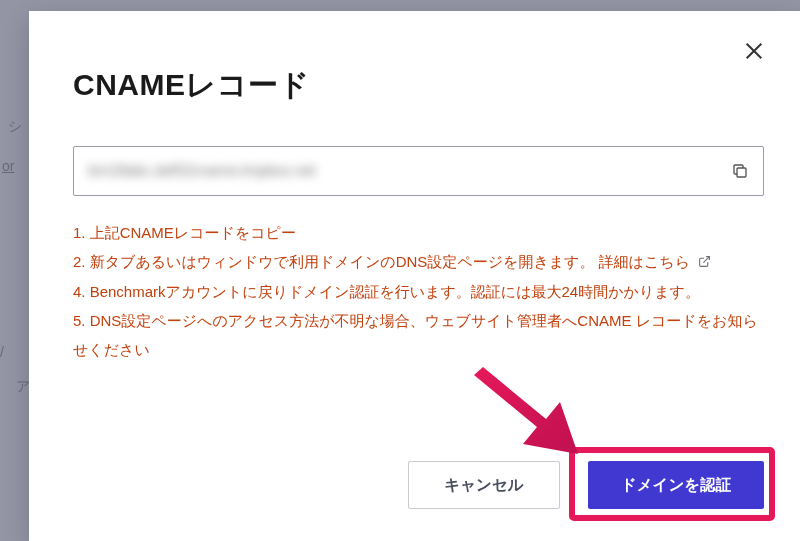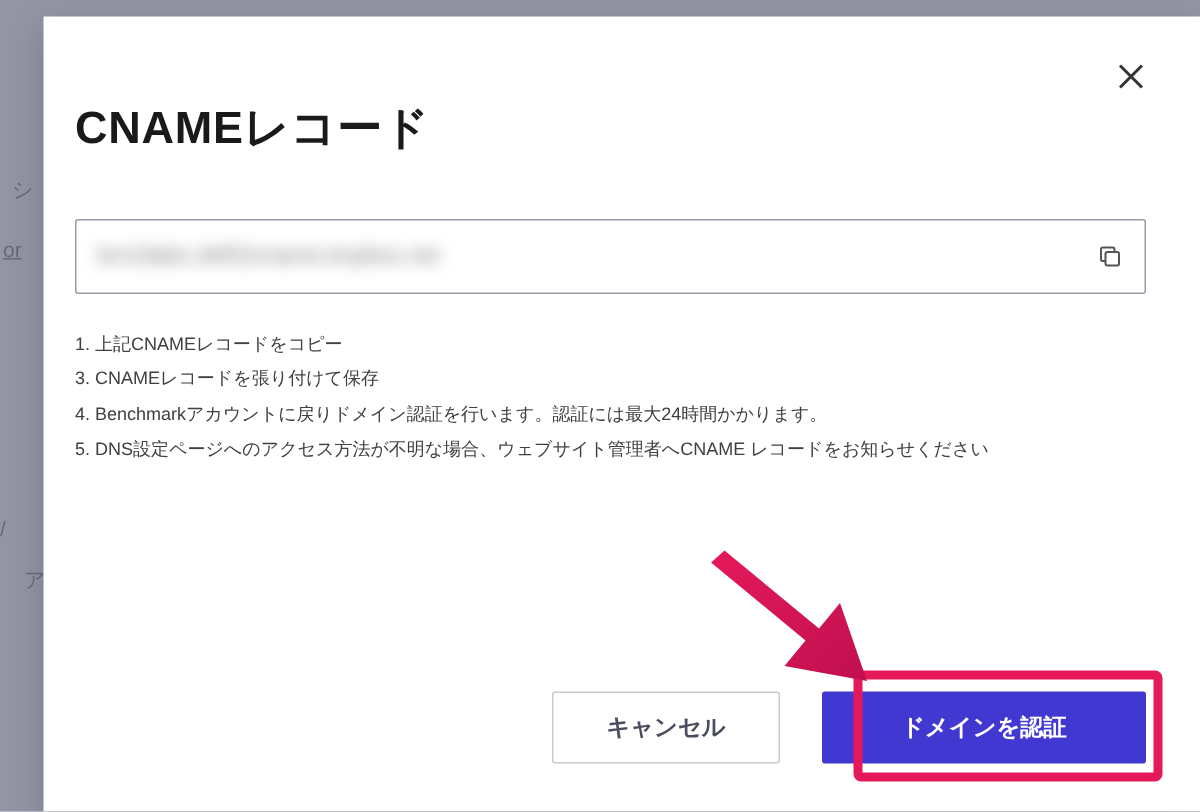--- a/index.html
+++ b/index.html
@@ -31,21 +31,21 @@
     .bg-text.t3 { left: 0px; top: 344px; }
     .bg-text.t4 { left: 16px; top: 378px; }
     .modal {
       position: absolute;
       top: 11px;
       left: 29px;
       right: 0;
       bottom: 0;
       background: #ffffff;
       box-shadow: 0 8px 24px rgba(0,0,0,0.18);
-      padding: 26px 36px 34px 21px;
+      padding: 26px 36px 34px 44px;
     }
     .close-btn {
       position: absolute;
       top: 26px;
       right: 32px;
       width: 28px;
       height: 28px;
       cursor: pointer;
       display: flex;
       align-items: center;
@@ -83,22 +83,22 @@
       letter-spacing: -0.5px;
     }
     .copy-icon {
       width: 18px;
       height: 18px;
       cursor: pointer;
       color: #555;
       flex-shrink: 0;
     }
     .instructions {
-      color: #404040;
-      font-size: 12px;
+      color: #c2410c;
+      font-size: 15px;
       line-height: 1.95;
       margin-top: 14px;
     }
     .ext-link-icon {
       display: inline-block;
       width: 13px;
       height: 13px;
       margin-left: 4px;
       vertical-align: -1px;
       color: #6c6f7f;
@@ -123,21 +123,21 @@
     .btn-cancel {
       background: #ffffff;
       border: 1px solid #c9cad2;
       color: #4a4d5e;
       width: 152px;
     }
     .btn-primary {
       background: #4038d1;
       color: #ffffff;
       border: none;
-      width: 216px;
+      width: 176px;
     }
     .highlight-box {
       position: absolute;
       border: 6px solid #e5195a;
       border-radius: 5px;
       pointer-events: none;
     }
     .highlight-primary {
       bottom: 20px;
       right: 25px;
@@ -177,21 +177,29 @@
   <div class="cname-box">
     <div class="cname-value">bm18abc.def02cname.tmpbox.net</div>
     <svg class="copy-icon" viewBox="0 0 24 24" fill="none" stroke="currentColor" stroke-width="1.8">
       <rect x="8" y="8" width="12" height="12" rx="1.5"></rect>
       <path d="M16 8V5.5A1.5 1.5 0 0 0 14.5 4h-9A1.5 1.5 0 0 0 4 5.5v9A1.5 1.5 0 0 0 5.5 16H8"></path>
     </svg>
   </div>
 
   <div class="instructions">
     <div>1. 上記CNAMEレコードをコピー</div>
-    <div>3. CNAMEレコードを張り付けて保存</div>
+    <div>
+      <span>2. 新タブあるいはウィンドウで利用ドメインのDNS設定ページを開きます。</span>
+      <span>詳細はこちら</span>
+      <svg class="ext-link-icon" viewBox="0 0 24 24" fill="none" stroke="currentColor" stroke-width="2">
+        <path d="M18 13v6a2 2 0 0 1-2 2H5a2 2 0 0 1-2-2V8a2 2 0 0 1 2-2h6"></path>
+        <polyline points="15 3 21 3 21 9"></polyline>
+        <line x1="10" y1="14" x2="21" y2="3"></line>
+      </svg>
+    </div>
     <div>4. Benchmarkアカウントに戻りドメイン認証を行います。認証には最大24時間かかります。</div>
     <div>5. DNS設定ページへのアクセス方法が不明な場合、ウェブサイト管理者へCNAME レコードをお知らせください</div>
   </div>
 
   <div class="button-row">
     <button class="btn btn-cancel">キャンセル</button>
     <button class="btn btn-primary">ドメインを認証</button>
   </div>
 
   <div class="highlight-box highlight-primary"></div>

